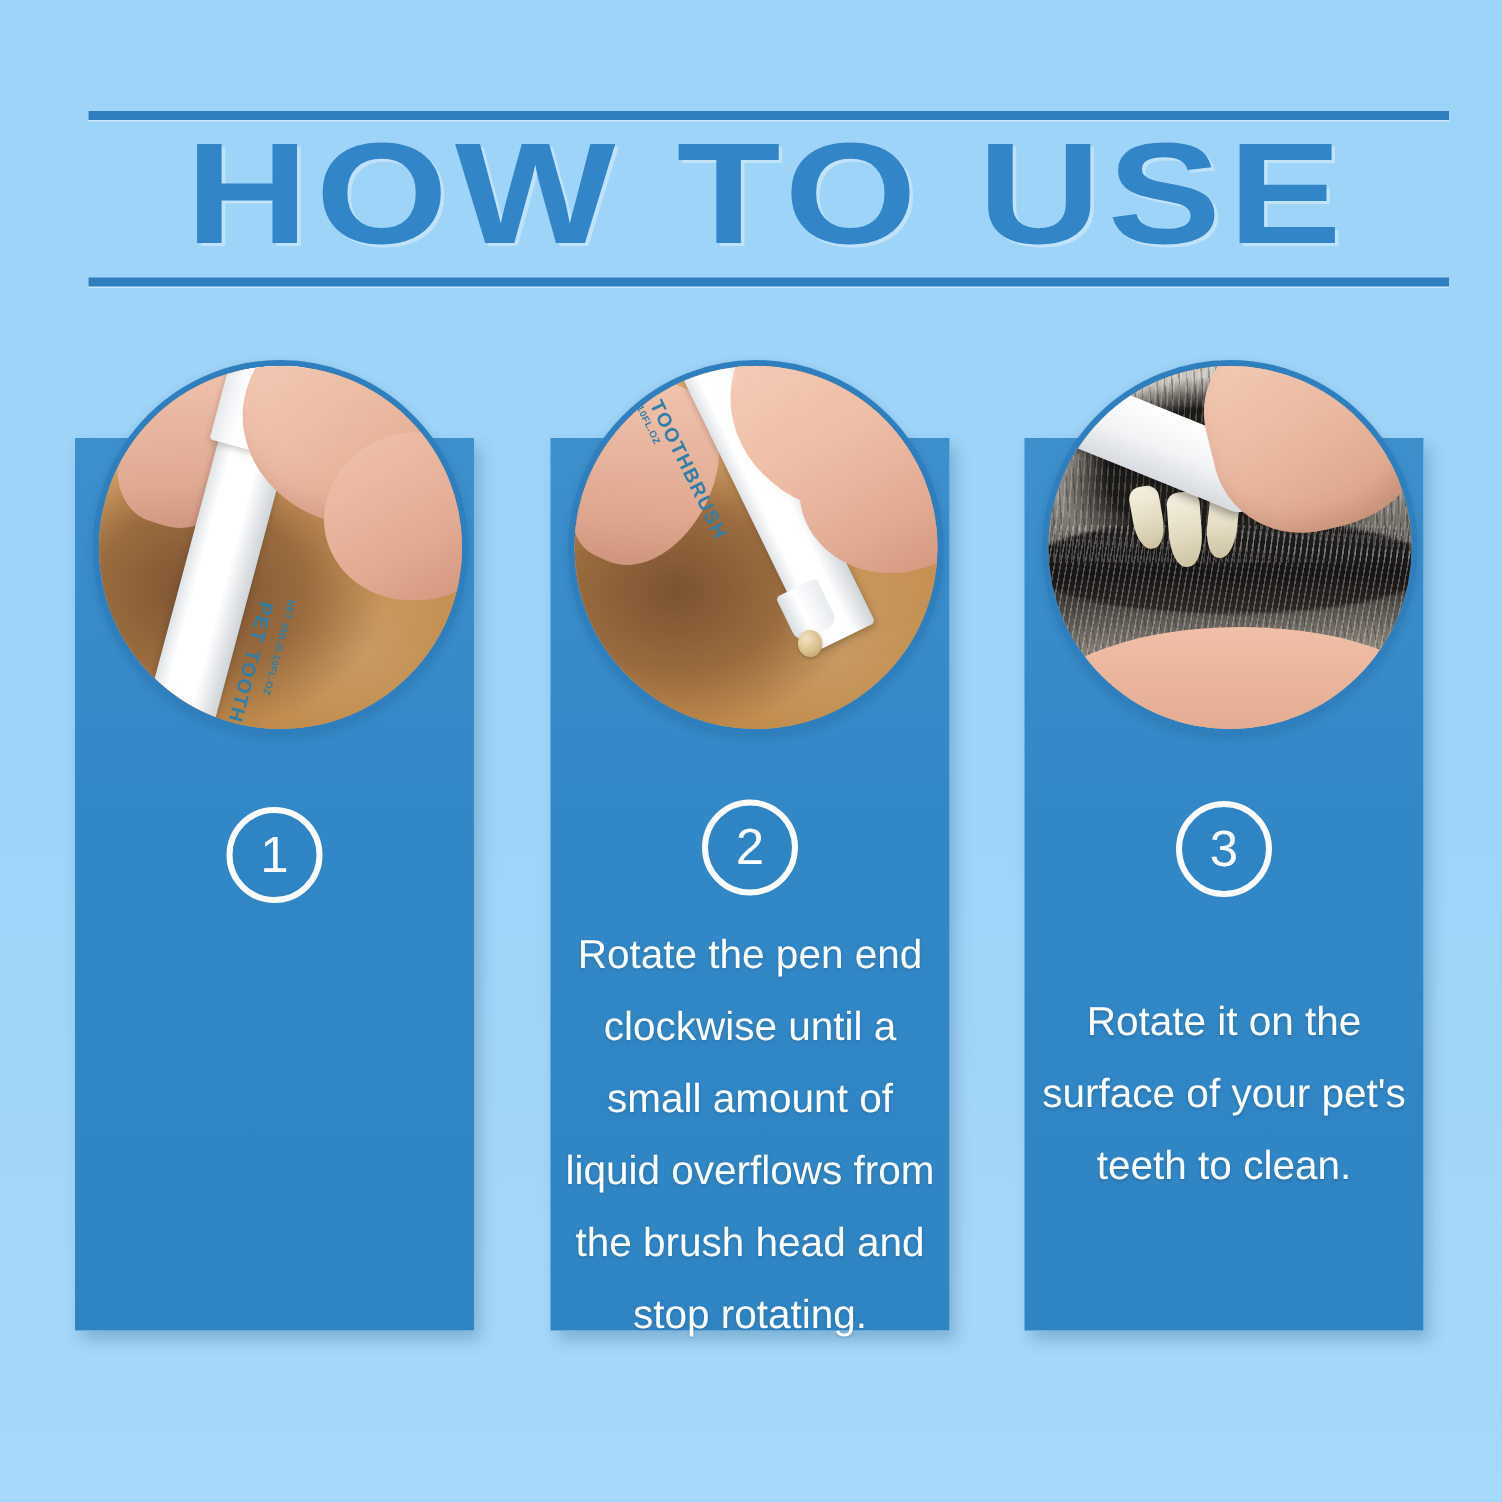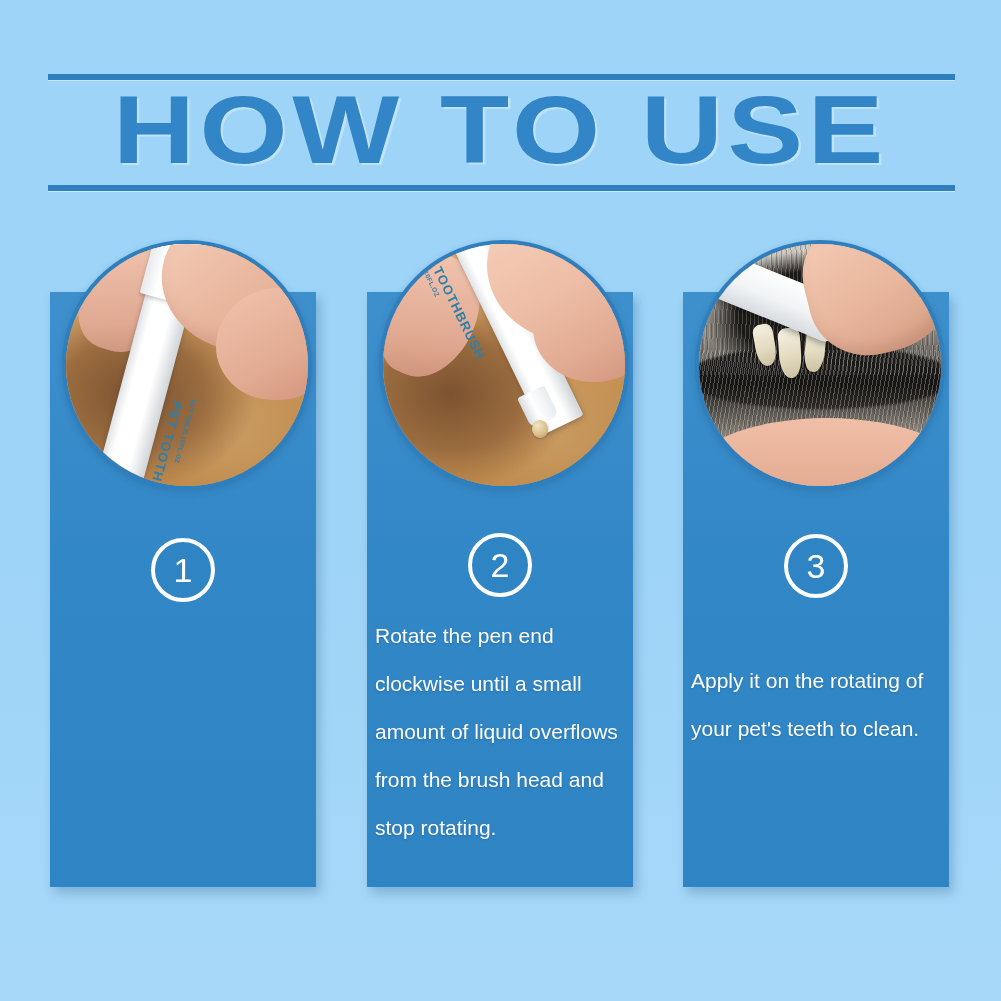--- a/index.html
+++ b/index.html
@@ -16,21 +16,21 @@
   }
   #infographic {
     position: absolute;
     inset: 0;
     background: linear-gradient(180deg, #9ed4f8 0%, #9ed4f8 55%, #a7d8f9 100%);
   }
 
   
   .header {
     position: absolute;
-    left: 0; top: 0;
+    left: 11px; top: 0;
     width: 820px;
     height: 250px;
   }
   .rule {
     position: absolute;
     left: 48px;
     width: 907px;
     height: 6px;
     background: #2f7fbe;
     box-shadow: 0 1px 0 rgba(255,255,255,0.45);
@@ -330,23 +330,23 @@
   }
   .panel.p1 .badge { top: 246px; }
   .panel.p2 .badge { top: 241px; }
   .panel.p3 .badge { top: 242px; }
 
   
   .caption {
     position: absolute;
     left: 8px;
     width: 250px;
-    text-align: left;
+    text-align: center;
     color: #ffffff;
-    font-size: 21px;
+    font-size: 27px;
     line-height: 48px;
     text-shadow: 0 1px 2px rgba(30,80,120,0.35);
   }
   .panel.p1 .caption { top: 385px; }
   .panel.p2 .caption { top: 320px; }
   .panel.p3 .caption { top: 365px; }
 </style>
 </head>
 <body>
 
@@ -405,17 +405,17 @@
           <div class="tooth p3-tooth1"></div>
           <div class="tooth p3-tooth2"></div>
           <div class="tooth p3-tooth3"></div>
           <div class="p3-pen"></div>
           <div class="p3-pen-tip"></div>
           <div class="p3-thumb"></div>
           <div class="p3-palm"></div>
         </div>
       </div>
       <div class="badge">3</div>
-      <div class="caption">Apply it on the rotating of your pet's teeth to clean.</div>
+      <div class="caption">Rotate it on the surface of your pet's teeth to clean.</div>
     </div>
 
   </div>
 </div>
 
 </body></html>

